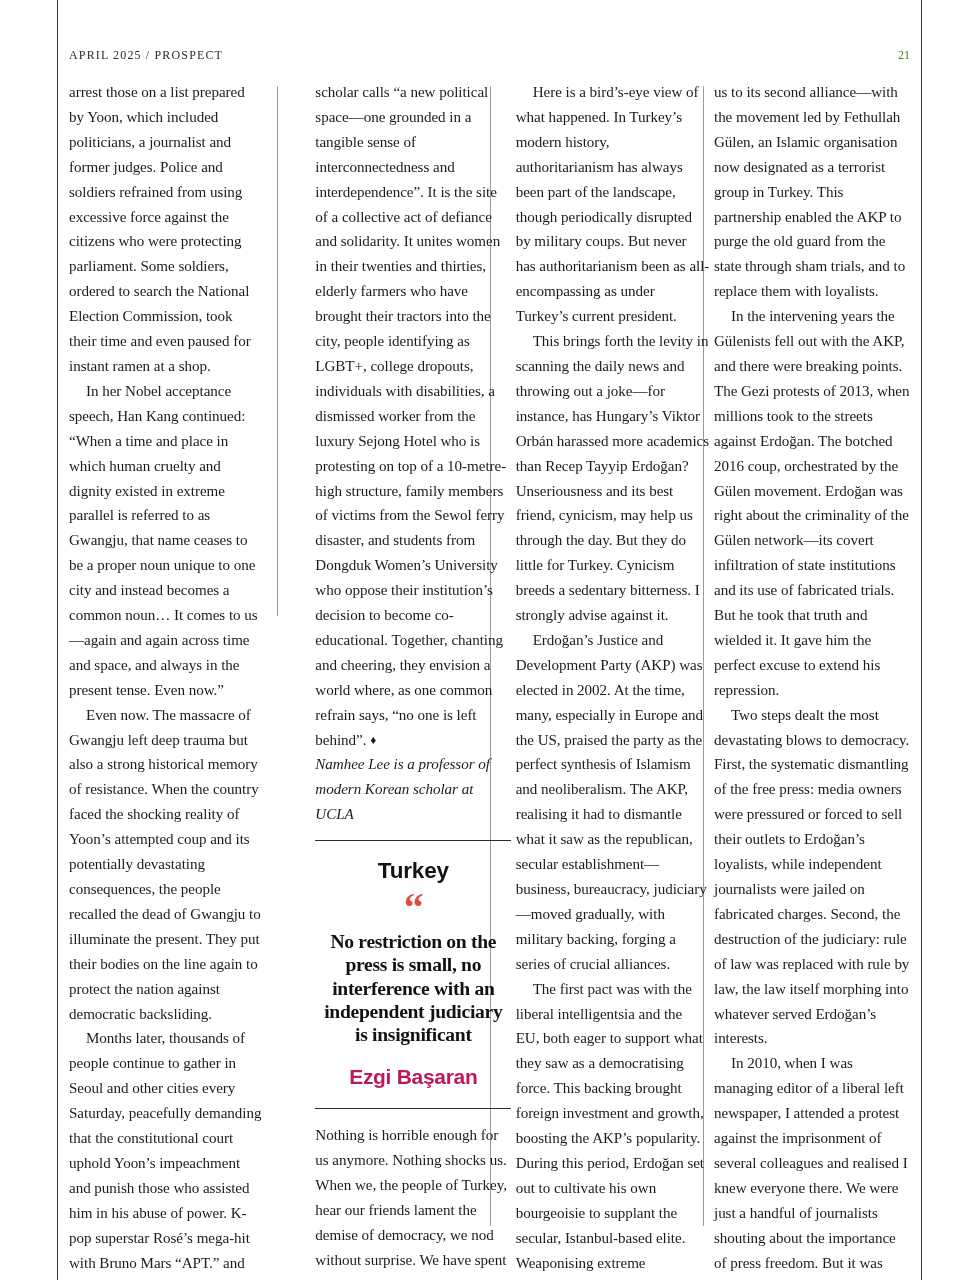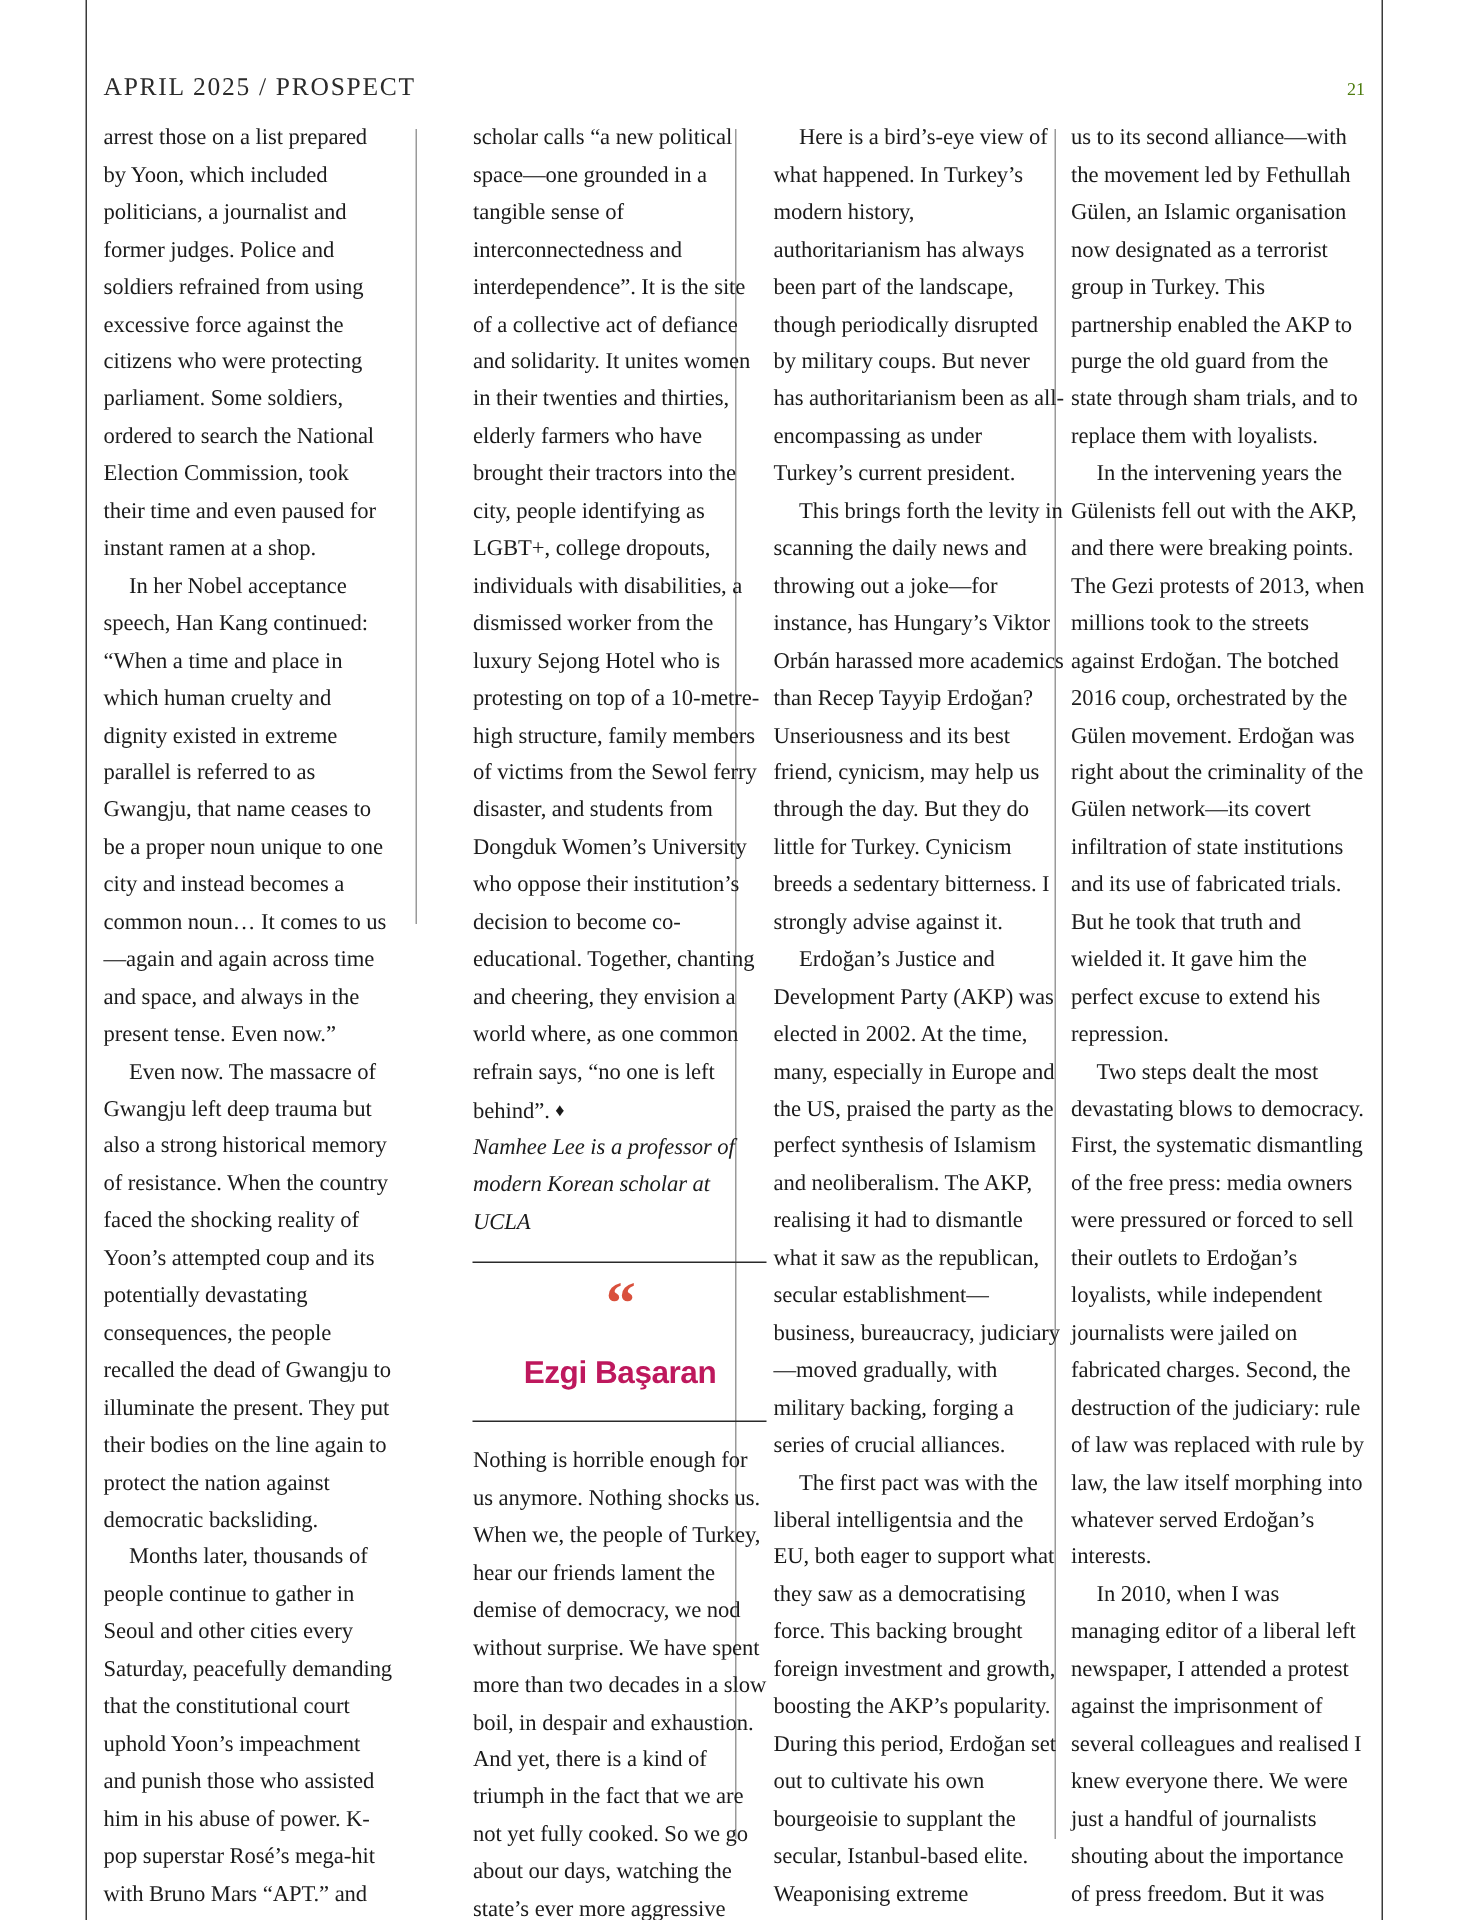--- a/index.html
+++ b/index.html
@@ -33,21 +33,21 @@
     top: 48px;
     left: 69px;
     right: 69px;
     height: 16px;
     display: flex;
     align-items: baseline;
     justify-content: space-between;
   }
   .header-left {
     font-family: "Liberation Serif", serif;
-    font-size: 17px;
+    font-size: 12px;
     letter-spacing: 1.15px;
     color: #2b2b2b;
     white-space: nowrap;
     text-align: center;
   }
   .header-right {
     font-family: "Liberation Serif", serif;
     font-size: 12px;
     color: #4d7c0f;
     text-align: right;
@@ -171,21 +171,23 @@
       <p class="ind">Even now. The massacre of Gwangju left deep trauma but also a strong historical memory of resistance. When the country faced the shocking reality of Yoon’s attempted coup and its potentially devastating consequences, the people recalled the dead of Gwangju to illuminate the present. They put their bodies on the line again to protect the nation against democratic backsliding.</p>
       <p class="ind">Months later, thousands of people continue to gather in Seoul and other cities every Saturday, peacefully demanding that the constitutional court uphold Yoon’s impeachment and punish those who assisted him in his abuse of power. K-pop superstar Rosé’s mega-hit with Bruno Mars “APT.” and the boy band g.o.d.’s “One Candle” echo through the rallying grounds, accompanied by waves of colourful LED cheer sticks, banners and placards. Chants of “Impeach Yoon Suk Yeol” fill the air.</p>
 
     </div>
 
     <div class="col c2">
       <p><span>scholar calls “a new political space—one grounded in a tangible sense of interconnectedness and interdependence”. It is the site of a collective act of defiance and solidarity. It unites women in their twenties and thirties, elderly farmers who have brought their tractors into the city, people identifying as LGBT+, college dropouts, individuals with disabilities, a dismissed worker from the luxury Sejong Hotel who is protesting on top of a 10-metre-high structure, family members of victims from the Sewol ferry disaster, and students from Dongduk Women’s University who oppose their institution’s decision to become co-educational. Together, chanting and cheering, they envision a world where, as one common refrain says, “no one is left behind”.</span> <span class="endmark">♦</span></p>
       <p class="byline-italic">Namhee Lee is a professor of modern Korean scholar at UCLA</p>
 
       <div class="story-head">
+        <div class="kicker">Turkey</div>
         <span class="quote-mark">“</span>
+        <div class="pullquote">No restriction on the press is small, no interference with an independent judiciary is insignificant</div>
         <div class="author">Ezgi Başaran</div>
       </div>
 
       <p class="after-head">Nothing is horrible enough for us anymore. Nothing shocks us. When we, the people of Turkey, hear our friends lament the demise of democracy, we nod without surprise. We have spent more than two decades in a slow boil, in despair and exhaustion. And yet, there is a kind of triumph in the fact that we are not yet fully cooked. So we go about our days, watching the state’s ever more aggressive crackdown on dissent. When we turn our gaze outward, we see that democracy in Europe and in the US is following Turkey’s path. We take it in with a certain detachment.</p>
     </div>
 
     <div class="col c3">
       <p class="ind">Here is a bird’s-eye view of what happened. In Turkey’s modern history, authoritarianism has always been part of the landscape, though periodically disrupted by military coups. But never has authoritarianism been as all-encompassing as under Turkey’s current president.</p>
       <p class="ind">This brings forth the levity in scanning the daily news and throwing out a joke—for instance, has Hungary’s Viktor Orbán harassed more academics than Recep Tayyip Erdoğan? Unseriousness and its best friend, cynicism, may help us through the day. But they do little for Turkey. Cynicism breeds a sedentary bitterness. I strongly advise against it.</p>
       <p class="ind">Erdoğan’s Justice and Development Party (AKP) was elected in 2002. At the time, many, especially in Europe and the US, praised the party as the perfect synthesis of Islamism and neoliberalism. The AKP, realising it had to dismantle what it saw as the republican, secular establishment—business, bureaucracy, judiciary—moved gradually, with military backing, forging a series of crucial alliances.</p>

